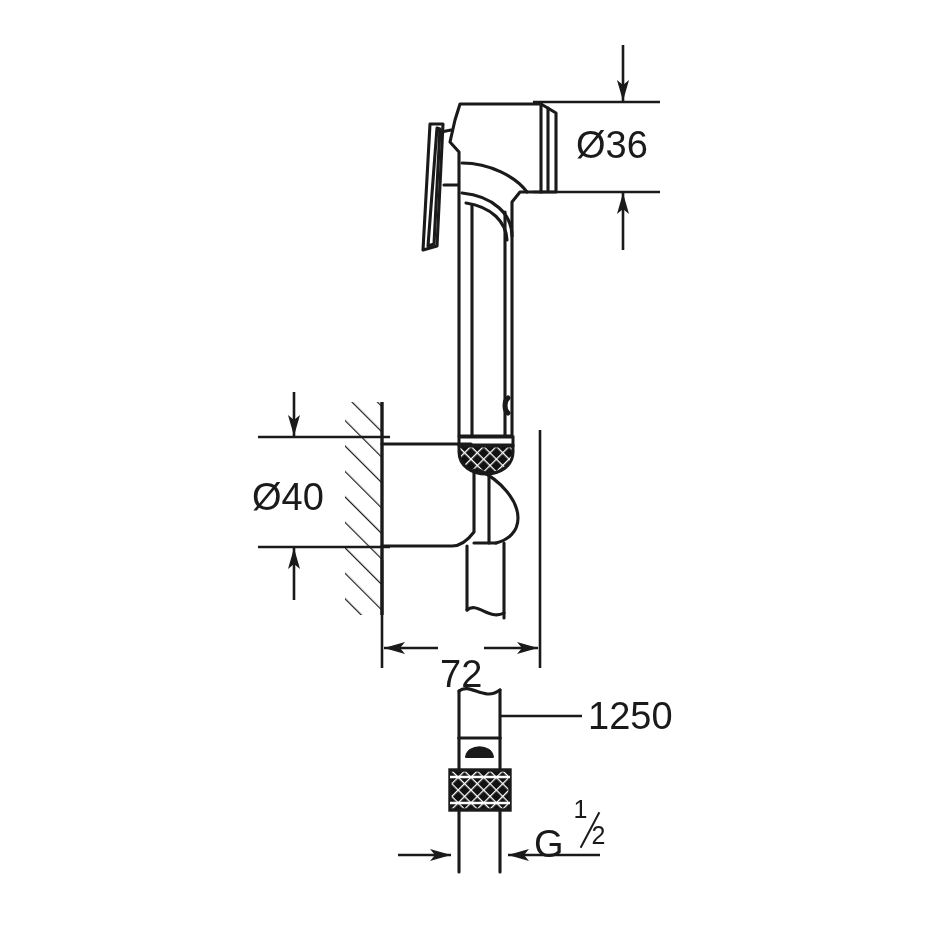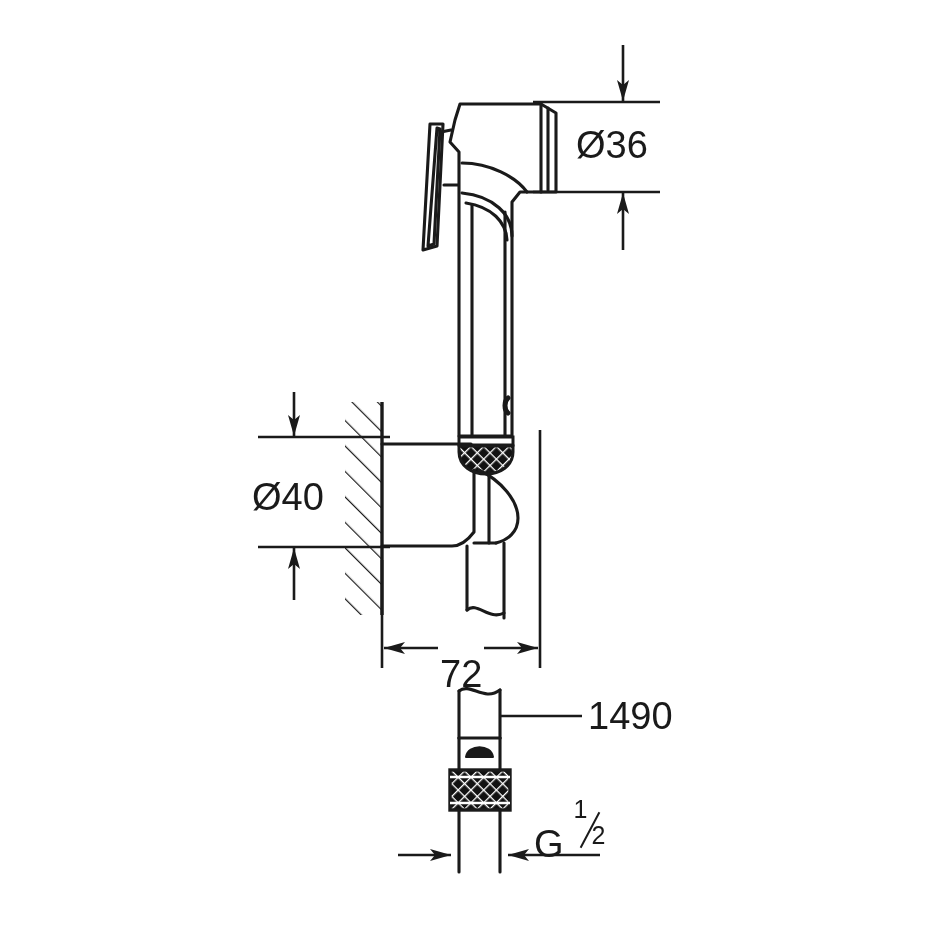--- a/index.html
+++ b/index.html
@@ -199,19 +199,19 @@
     </g>
 
   </svg>
 
   <div class="dimtext" id="label-d36">Ø36</div>
 
   <div class="dimtext" id="label-d40">Ø40</div>
 
   <div class="dimtext" id="label-72">72</div>
 
-  <div class="dimtext" id="label-1250">1490</div>
+  <div class="dimtext" id="label-1250">1250</div>
 
   <div class="dimtext" id="label-g12">
     <span>G</span><span class="frac"><span class="num">1</span><span class="bar"></span><span class="den">2</span></span>
   </div>
 
 </div>
 
 </body></html>

